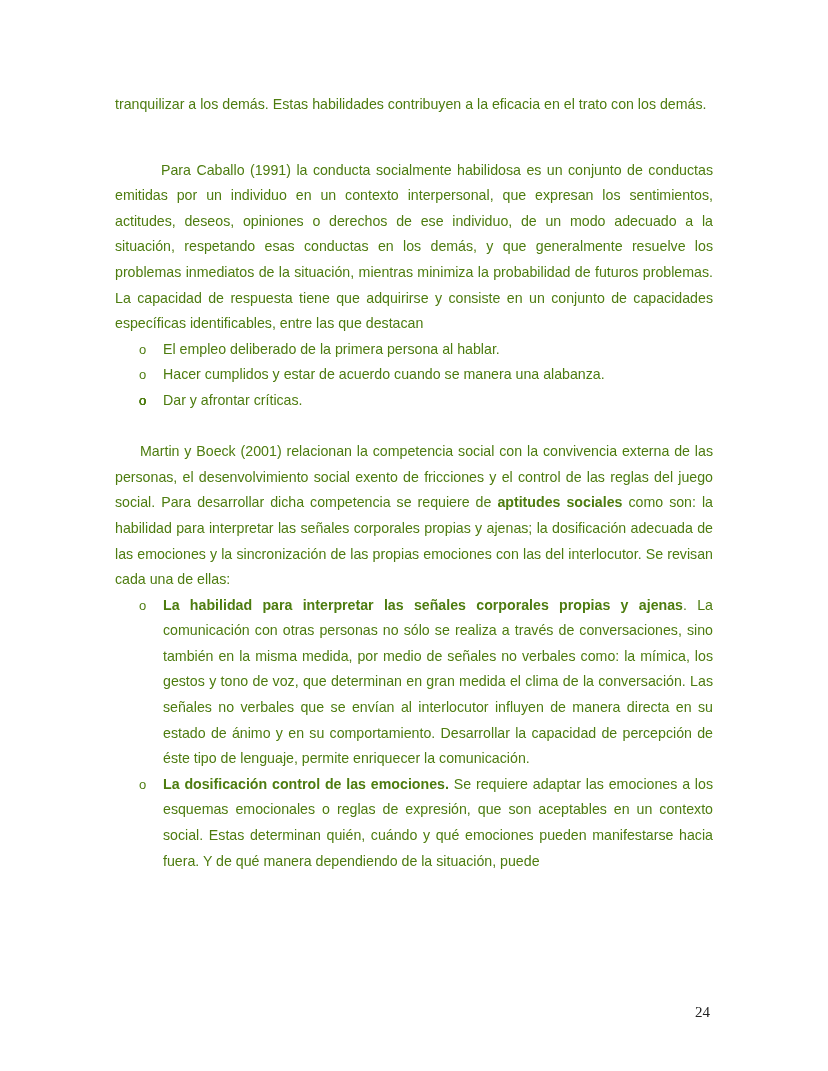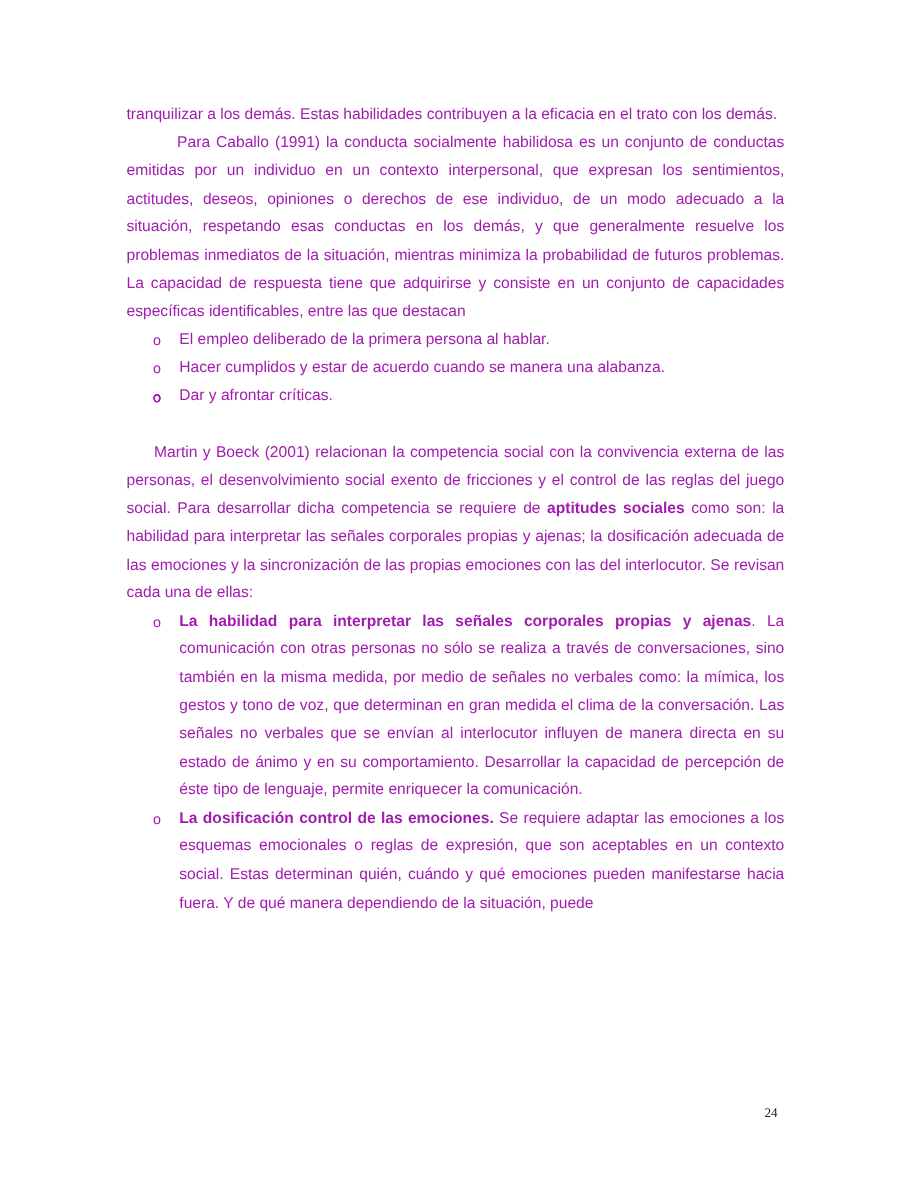--- a/index.html
+++ b/index.html
@@ -1,38 +1,38 @@
 <!DOCTYPE html>
 <html><head>
 <meta charset="utf-8">
 <style>
   html, body { margin: 0; padding: 0; background: #ffffff; }
   body { width: 828px; height: 1071px; position: relative; overflow: hidden; }
   .page {
     position: absolute; left: 115px; top: 92px; width: 598px;
     font-family: "Liberation Sans", sans-serif;
-    font-size: 14.2px; line-height: 25.6px; color: #a21caf;
+    font-size: 14.2px; line-height: 25.6px; color: #4d7c0f;
     text-align: justify;
   }
   .p { margin: 0; }
-  .indent-big { text-indent: 46px; }
+  .indent-big { text-indent: 46px; margin-top: 40px; }
   .indent-small { text-indent: 25px; }
   .gap { height: 25.6px; }
   ul.bullets { list-style: none; margin: 0; padding: 0; }
   ul.bullets li { position: relative; padding-left: 48px; text-align: left; }
   ul.bullets li .mark {
     position: absolute; left: 24px; top: 0; font-size: 13px;
   }
   ul.detail { list-style: none; margin: 0; padding: 0; }
   ul.detail li { position: relative; padding-left: 48px; text-align: justify; }
   ul.detail li .mark { position: absolute; left: 24px; top: 0; font-size: 13px; }
   b { font-weight: bold; }
   .page-number {
     position: absolute; left: 695px; top: 1004px;
-    font-family: "Liberation Serif", serif; font-size: 12px; color: #222;
+    font-family: "Liberation Serif", serif; font-size: 15px; color: #222;
   }
 </style>
 </head>
 <body>
 
 <div class="page">
   <p class="p">tranquilizar a los demás. Estas habilidades contribuyen  a la eficacia en el trato con los demás.</p>
   <p class="p indent-big">Para Caballo (1991) la conducta socialmente habilidosa es un conjunto de conductas emitidas por un individuo en un contexto interpersonal, que expresan los sentimientos, actitudes, deseos, opiniones o derechos de ese individuo, de un modo adecuado a la situación, respetando esas conductas en los demás, y que generalmente resuelve los problemas inmediatos de la situación, mientras minimiza la probabilidad de futuros problemas. La capacidad de respuesta tiene que adquirirse y consiste en un conjunto de capacidades específicas identificables, entre las que destacan</p>
 
   <ul class="bullets">

